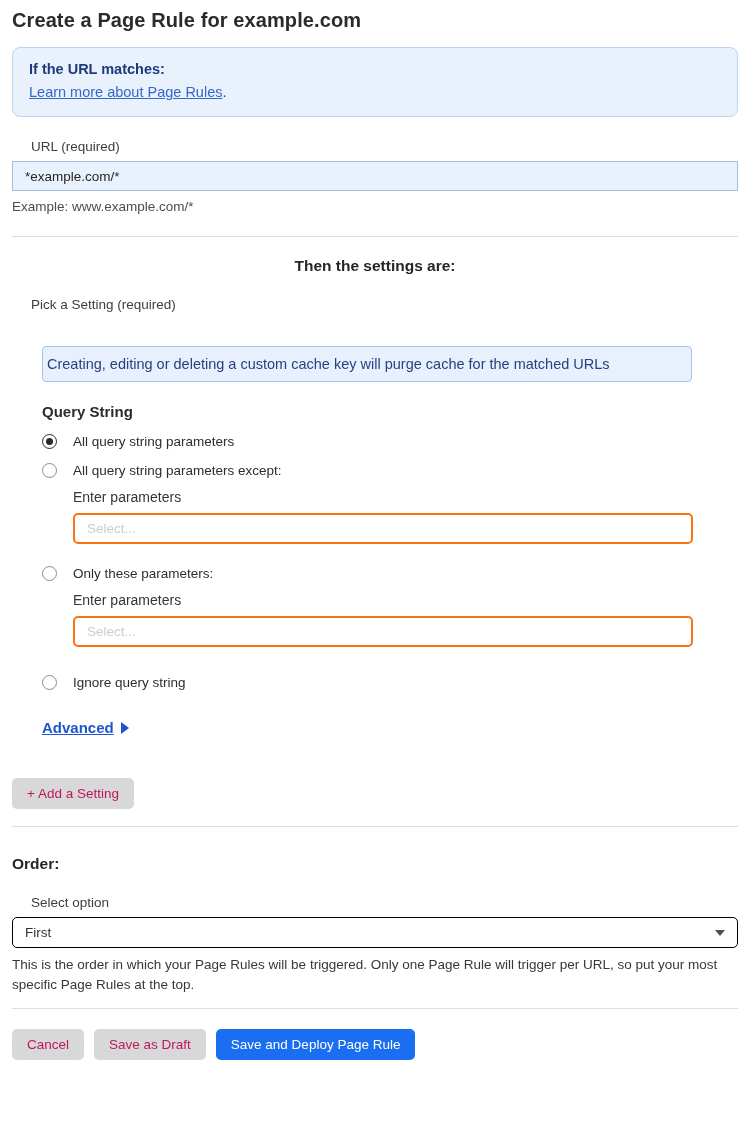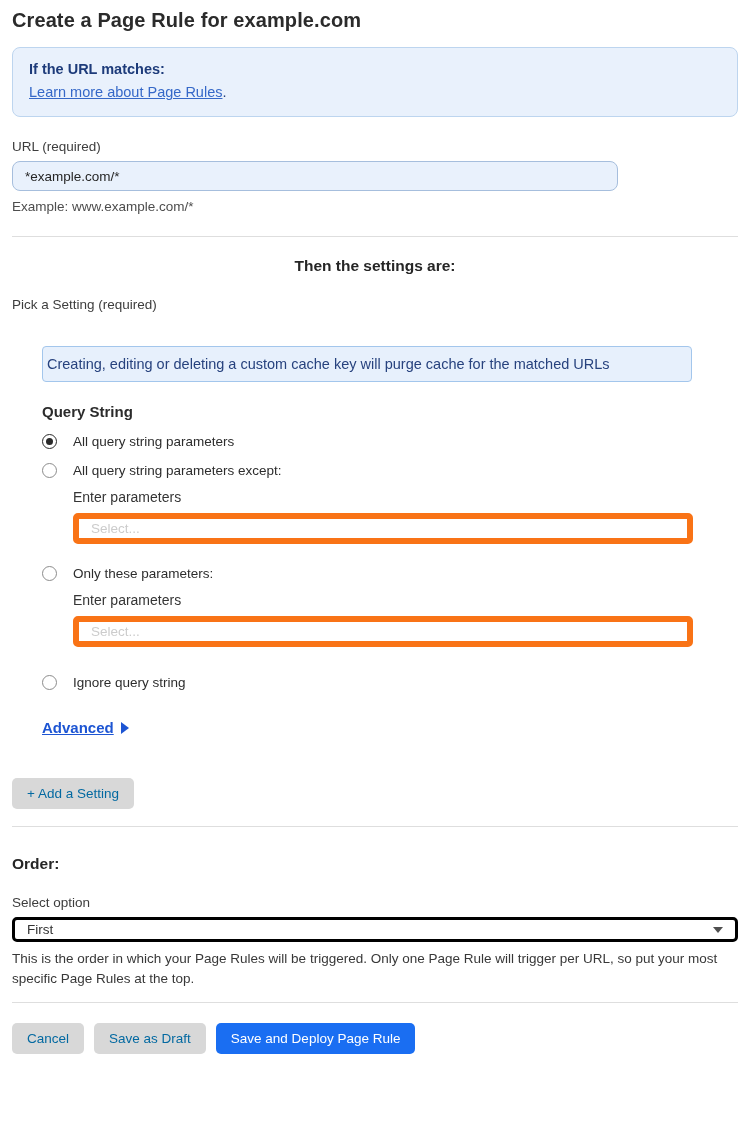--- a/index.html
+++ b/index.html
@@ -34,29 +34,30 @@
   .info-box a, .link-blue {
     color: #3568c8;
     text-decoration: underline;
     cursor: pointer;
   }
 
   .field-label {
     font-size: 13.5px;
     color: #3d3d3d;
     margin-top: 22px;
+    margin-left: 19px;
   }
   .url-input {
     display: block;
-    width: 606px;
+    width: 726px;
     height: 30px;
     margin-top: 7px;
     background: #e9f1fc;
     border: 1px solid #a6bedd;
-    border-radius: 8px;
+    border-radius: 0;
     padding: 0 12px;
     font-family: "Liberation Sans", sans-serif;
     font-size: 13.5px;
     color: #262626;
   }
   .hint-text { font-size: 13.5px; color: #4d4d4d; margin-top: 8px; }
 
   .divider { border: none; border-top: 1px solid #dedede; margin-top: 22px; }
 
   .section-heading {
@@ -143,23 +144,23 @@
   }
   .radio-label { margin-left: 16px; font-size: 13.5px; color: #2d2d2d; }
 
   .sub-field { margin-left: 31px; }
   .sub-label { margin-top: 11px; font-size: 14px; color: #353535; }
   .param-input {
     display: block;
     margin-top: 8px;
     width: 620px;
     height: 31px;
-    border: 6px solid #f97316;
+    border: 2px solid #f97316;
     border-radius: 5px;
-    padding: 4px 12px;
+    padding: 12px 12px;
     font-family: "Liberation Sans", sans-serif;
     font-size: 13.5px;
     color: #333;
     background: #fff;
   }
   .param-input::placeholder { color: #cccccc; opacity: 1; }
 
   .spacer8 { height: 8px; }
   .spacer14 { height: 14px; }
 
@@ -187,31 +188,31 @@
     align-items: center;
     justify-content: center;
     height: 31px;
     padding: 0 15px;
     border: none;
     border-radius: 5px;
     font-family: "Liberation Sans", sans-serif;
     font-size: 13.5px;
     cursor: pointer;
   }
-  .btn-gray { background: #d8d8d8; color: #0369a1; }
+  .btn-gray { background: #d8d8d8; color: #be185d; }
   .btn-blue { background: #1a6ef2; color: #ffffff; }
 
   .add-setting-btn { margin-top: 41px; }
 
   
   .order-select {
     margin-top: 7px;
     width: 726px;
-    height: 25px;
-    border: 3px solid #000000;
+    height: 31px;
+    border: 1px solid #000000;
     border-radius: 5px;
     display: flex;
     align-items: center;
     justify-content: space-between;
     padding: 0 12px;
     background: #fff;
     cursor: pointer;
   }
   .order-select .select-value { font-size: 13.5px; color: #333; }
   .order-help {

